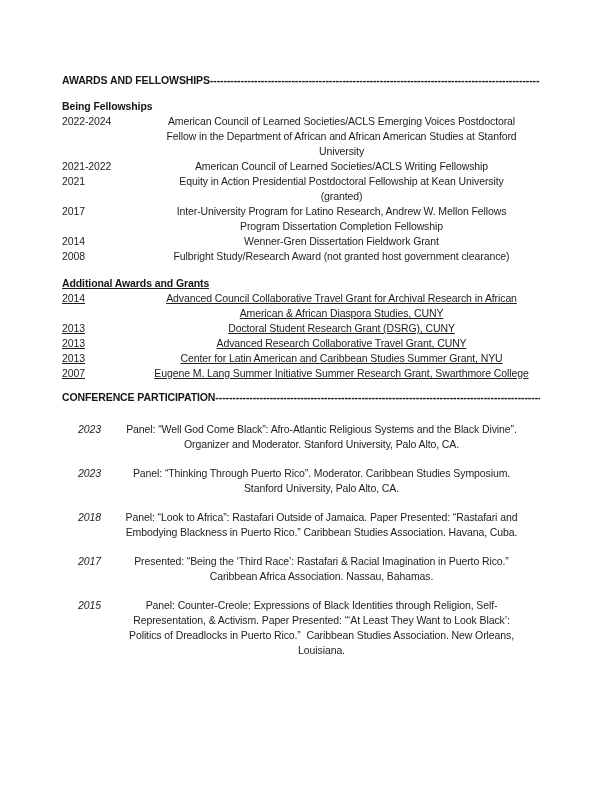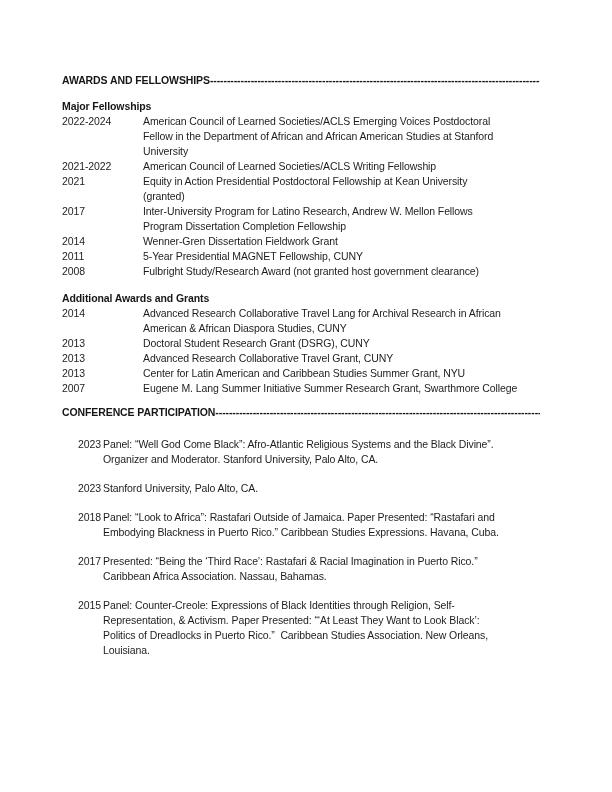--- a/index.html
+++ b/index.html
@@ -26,44 +26,44 @@
     font-weight: bold;
     color: #161616;
     white-space: pre;
   }
   .sec-heading .dashes {
     flex: 1 1 auto;
     overflow: hidden;
     white-space: pre;
   }
   .subsection { margin-top: 11px; }
-  .subsection + .subsection { margin-top: 12px; }
+  .subsection + .subsection { margin-top: 12px; text-decoration: underline; }
   .section--conference .subsection { margin-top: 10px; }
   .subsection-title {
     font-weight: bold;
     color: #161616;
     white-space: pre;
   }
   .entry { display: flex; align-items: flex-start; }
   .entry .year { flex: 0 0 auto; white-space: pre; }
   .entry--awards .year { width: 81px; }
-  .entry--conference .year { margin-left: 16px; width: 25px; }
+  .entry--conference .year { margin-left: 16px; width: 25px; font-style: italic; }
   .section--conference .entry { margin-top: 14px; }
   .section--conference .entries .entry:first-child { margin-top: 17px; }
   .lines { flex: 1 1 auto; }
-  .lines .line { white-space: pre; }
+  .lines .line { white-space: pre; text-align: center; }
 </style>
 </head>
 <body>
 
 <div class="page" id="page">
     <section class="section section--awards">
       <div class="sec-heading"><span class="sec-label">AWARDS AND FELLOWSHIPS</span><span class="dashes">--------------------------------------------------------------------------------------------------------------------------------------------</span></div>
       <div class="subsection">
-        <div class="subsection-title">Major Fellowships</div>
+        <div class="subsection-title">Being Fellowships</div>
         <div class="entries">
           <div class="entry entry--awards">
             <div class="year">2022-2024</div>
             <div class="lines">
               <div class="line">American Council of Learned Societies/ACLS Emerging Voices Postdoctoral</div>
               <div class="line">Fellow in the Department of African and African American Studies at Stanford</div>
               <div class="line">University</div>
             </div>
           </div>
           <div class="entry entry--awards">
@@ -86,40 +86,34 @@
               <div class="line">Program Dissertation Completion Fellowship</div>
             </div>
           </div>
           <div class="entry entry--awards">
             <div class="year">2014</div>
             <div class="lines">
               <div class="line">Wenner-Gren Dissertation Fieldwork Grant</div>
             </div>
           </div>
           <div class="entry entry--awards">
-            <div class="year">2011</div>
-            <div class="lines">
-              <div class="line">5-Year Presidential MAGNET Fellowship, CUNY</div>
-            </div>
-          </div>
-          <div class="entry entry--awards">
             <div class="year">2008</div>
             <div class="lines">
               <div class="line">Fulbright Study/Research Award (not granted host government clearance)</div>
             </div>
           </div>
         </div>
       </div>
       <div class="subsection">
         <div class="subsection-title">Additional Awards and Grants</div>
         <div class="entries">
           <div class="entry entry--awards">
             <div class="year">2014</div>
             <div class="lines">
-              <div class="line">Advanced Research Collaborative Travel Lang for Archival Research in African</div>
+              <div class="line">Advanced Council Collaborative Travel Grant for Archival Research in African</div>
               <div class="line">American &amp; African Diaspora Studies, CUNY</div>
             </div>
           </div>
           <div class="entry entry--awards">
             <div class="year">2013</div>
             <div class="lines">
               <div class="line">Doctoral Student Research Grant (DSRG), CUNY</div>
             </div>
           </div>
           <div class="entry entry--awards">
@@ -150,28 +144,29 @@
           <div class="entry entry--conference">
             <div class="year">2023</div>
             <div class="lines">
               <div class="line">Panel: “Well God Come Black”: Afro-Atlantic Religious Systems and the Black Divine”.</div>
               <div class="line">Organizer and Moderator. Stanford University, Palo Alto, CA.</div>
             </div>
           </div>
           <div class="entry entry--conference">
             <div class="year">2023</div>
             <div class="lines">
+              <div class="line">Panel: “Thinking Through Puerto Rico”. Moderator. Caribbean Studies Symposium.</div>
               <div class="line">Stanford University, Palo Alto, CA.</div>
             </div>
           </div>
           <div class="entry entry--conference">
             <div class="year">2018</div>
             <div class="lines">
               <div class="line">Panel: “Look to Africa”: Rastafari Outside of Jamaica. Paper Presented: “Rastafari and</div>
-              <div class="line">Embodying Blackness in Puerto Rico.” Caribbean Studies Expressions. Havana, Cuba.</div>
+              <div class="line">Embodying Blackness in Puerto Rico.” Caribbean Studies Association. Havana, Cuba.</div>
             </div>
           </div>
           <div class="entry entry--conference">
             <div class="year">2017</div>
             <div class="lines">
               <div class="line">Presented: “Being the ‘Third Race’: Rastafari &amp; Racial Imagination in Puerto Rico.”</div>
               <div class="line">Caribbean Africa Association. Nassau, Bahamas.</div>
             </div>
           </div>
           <div class="entry entry--conference">

